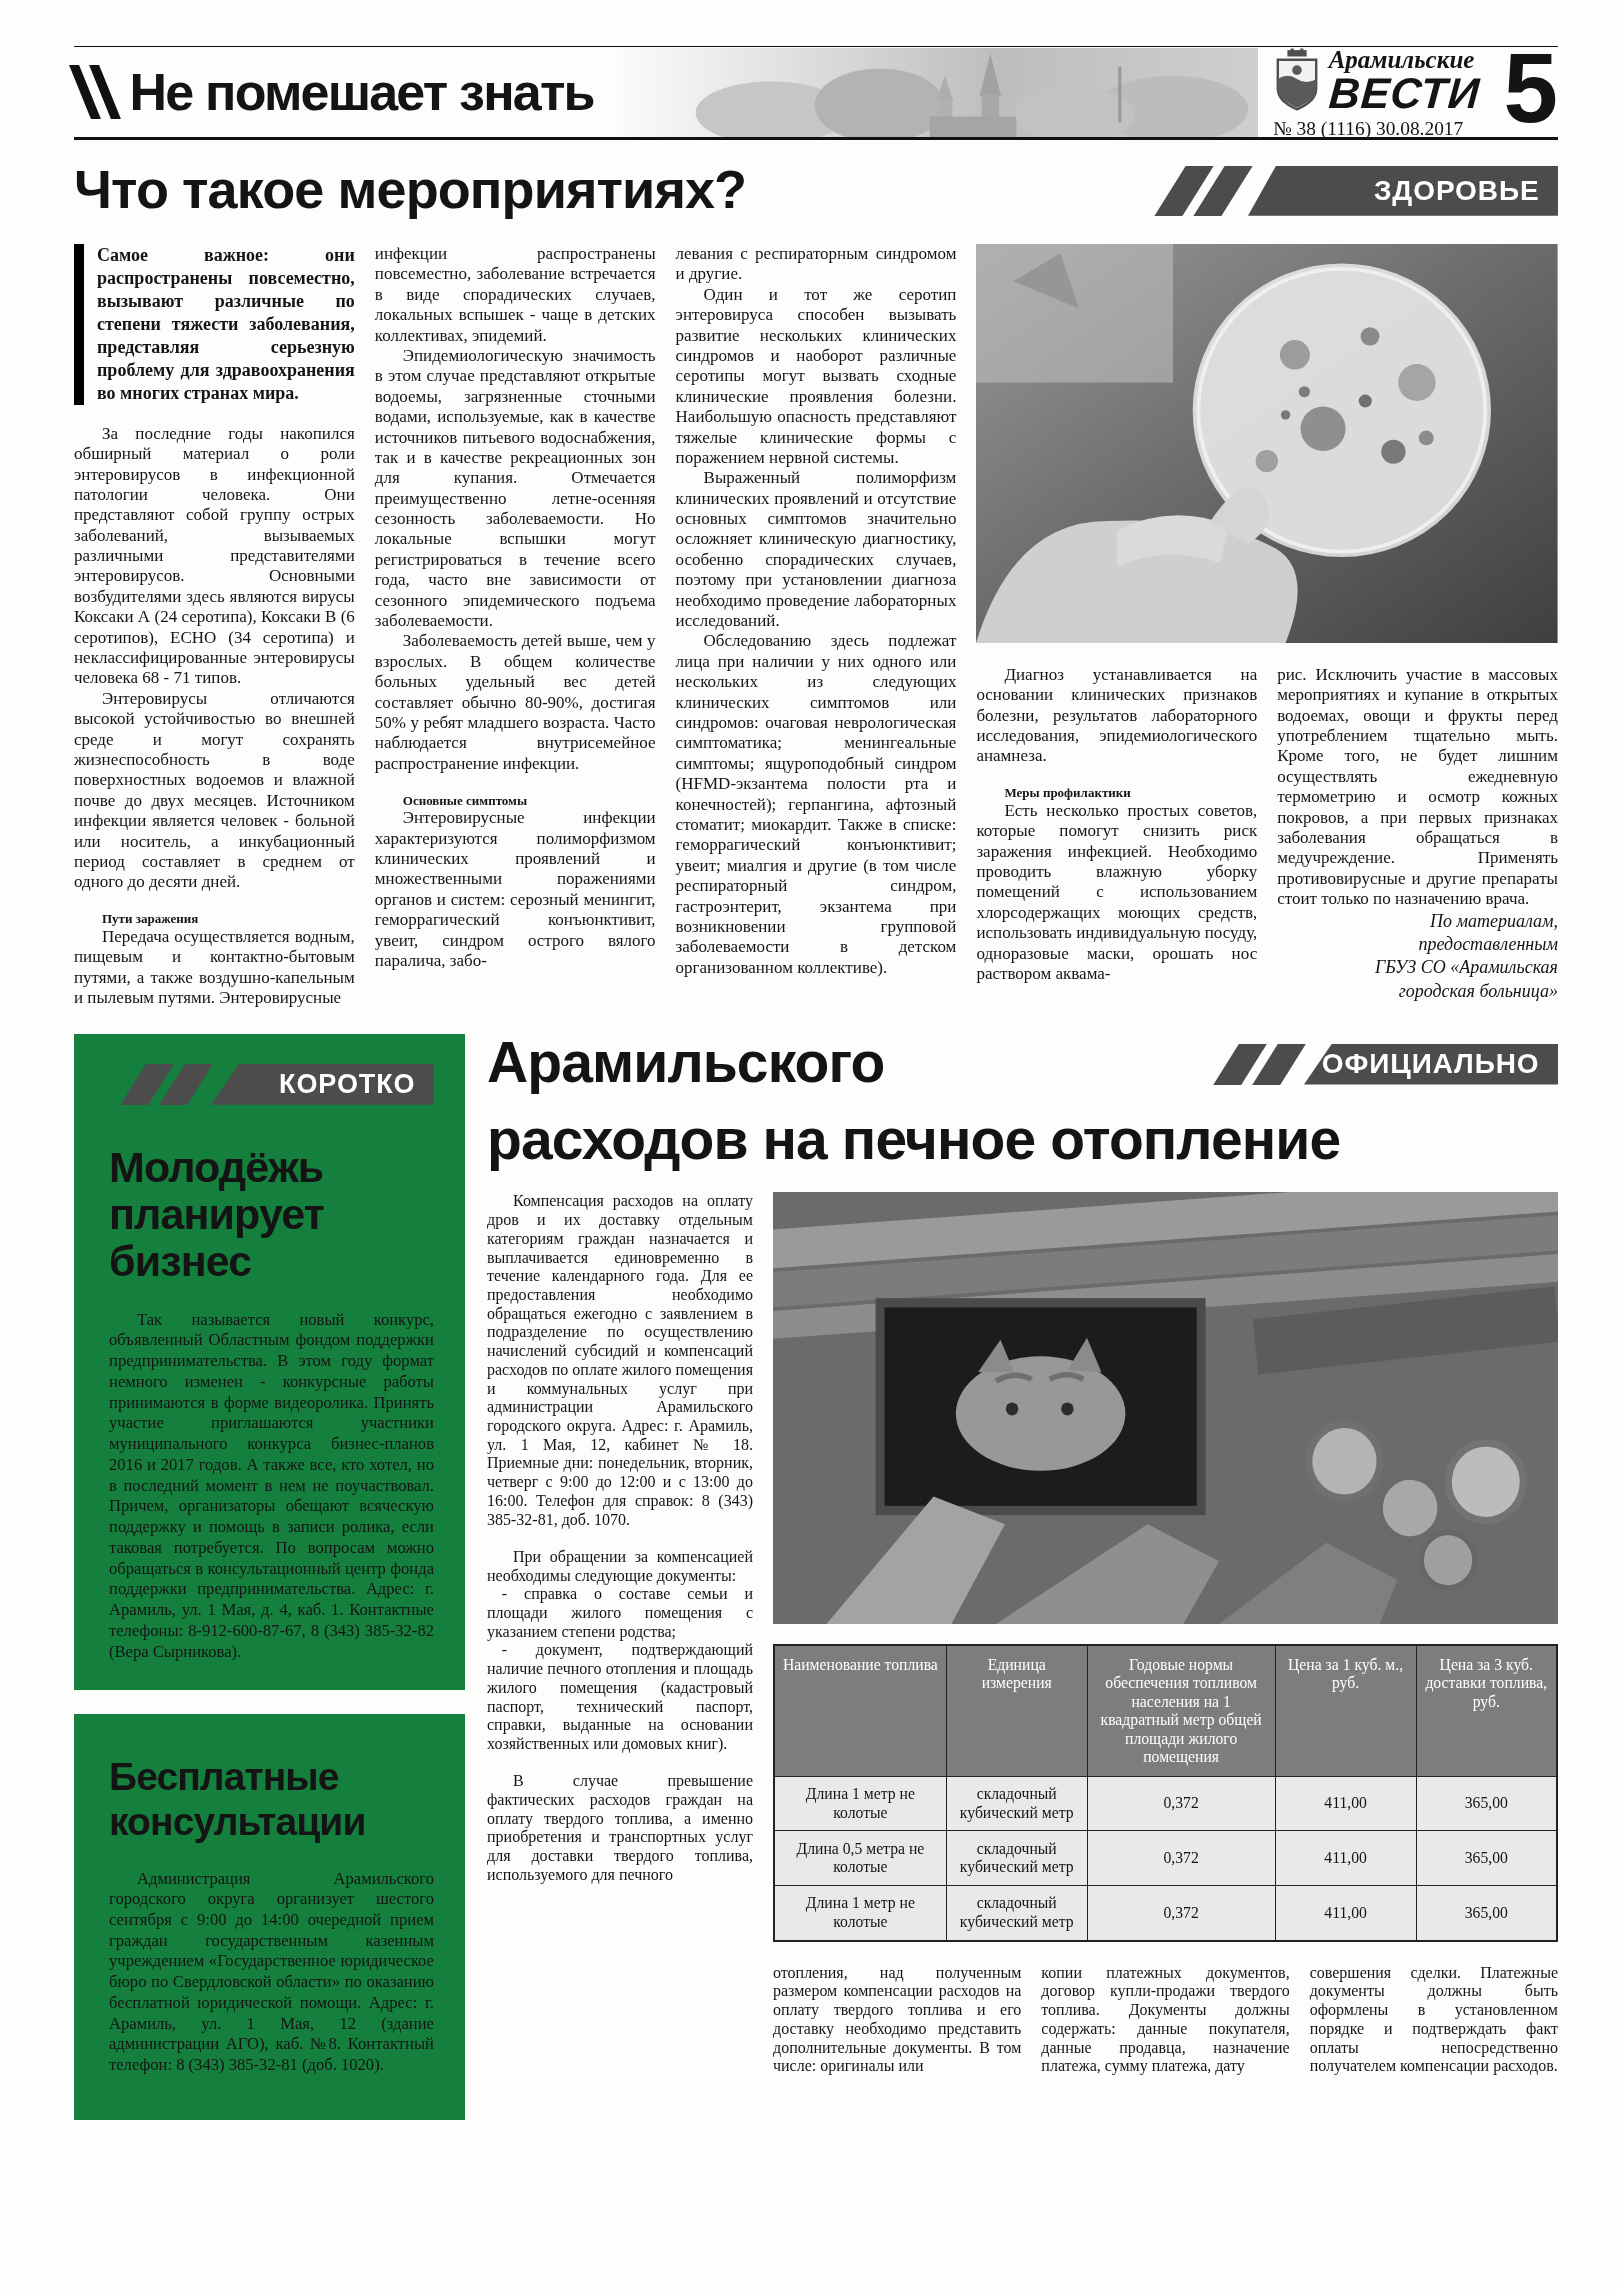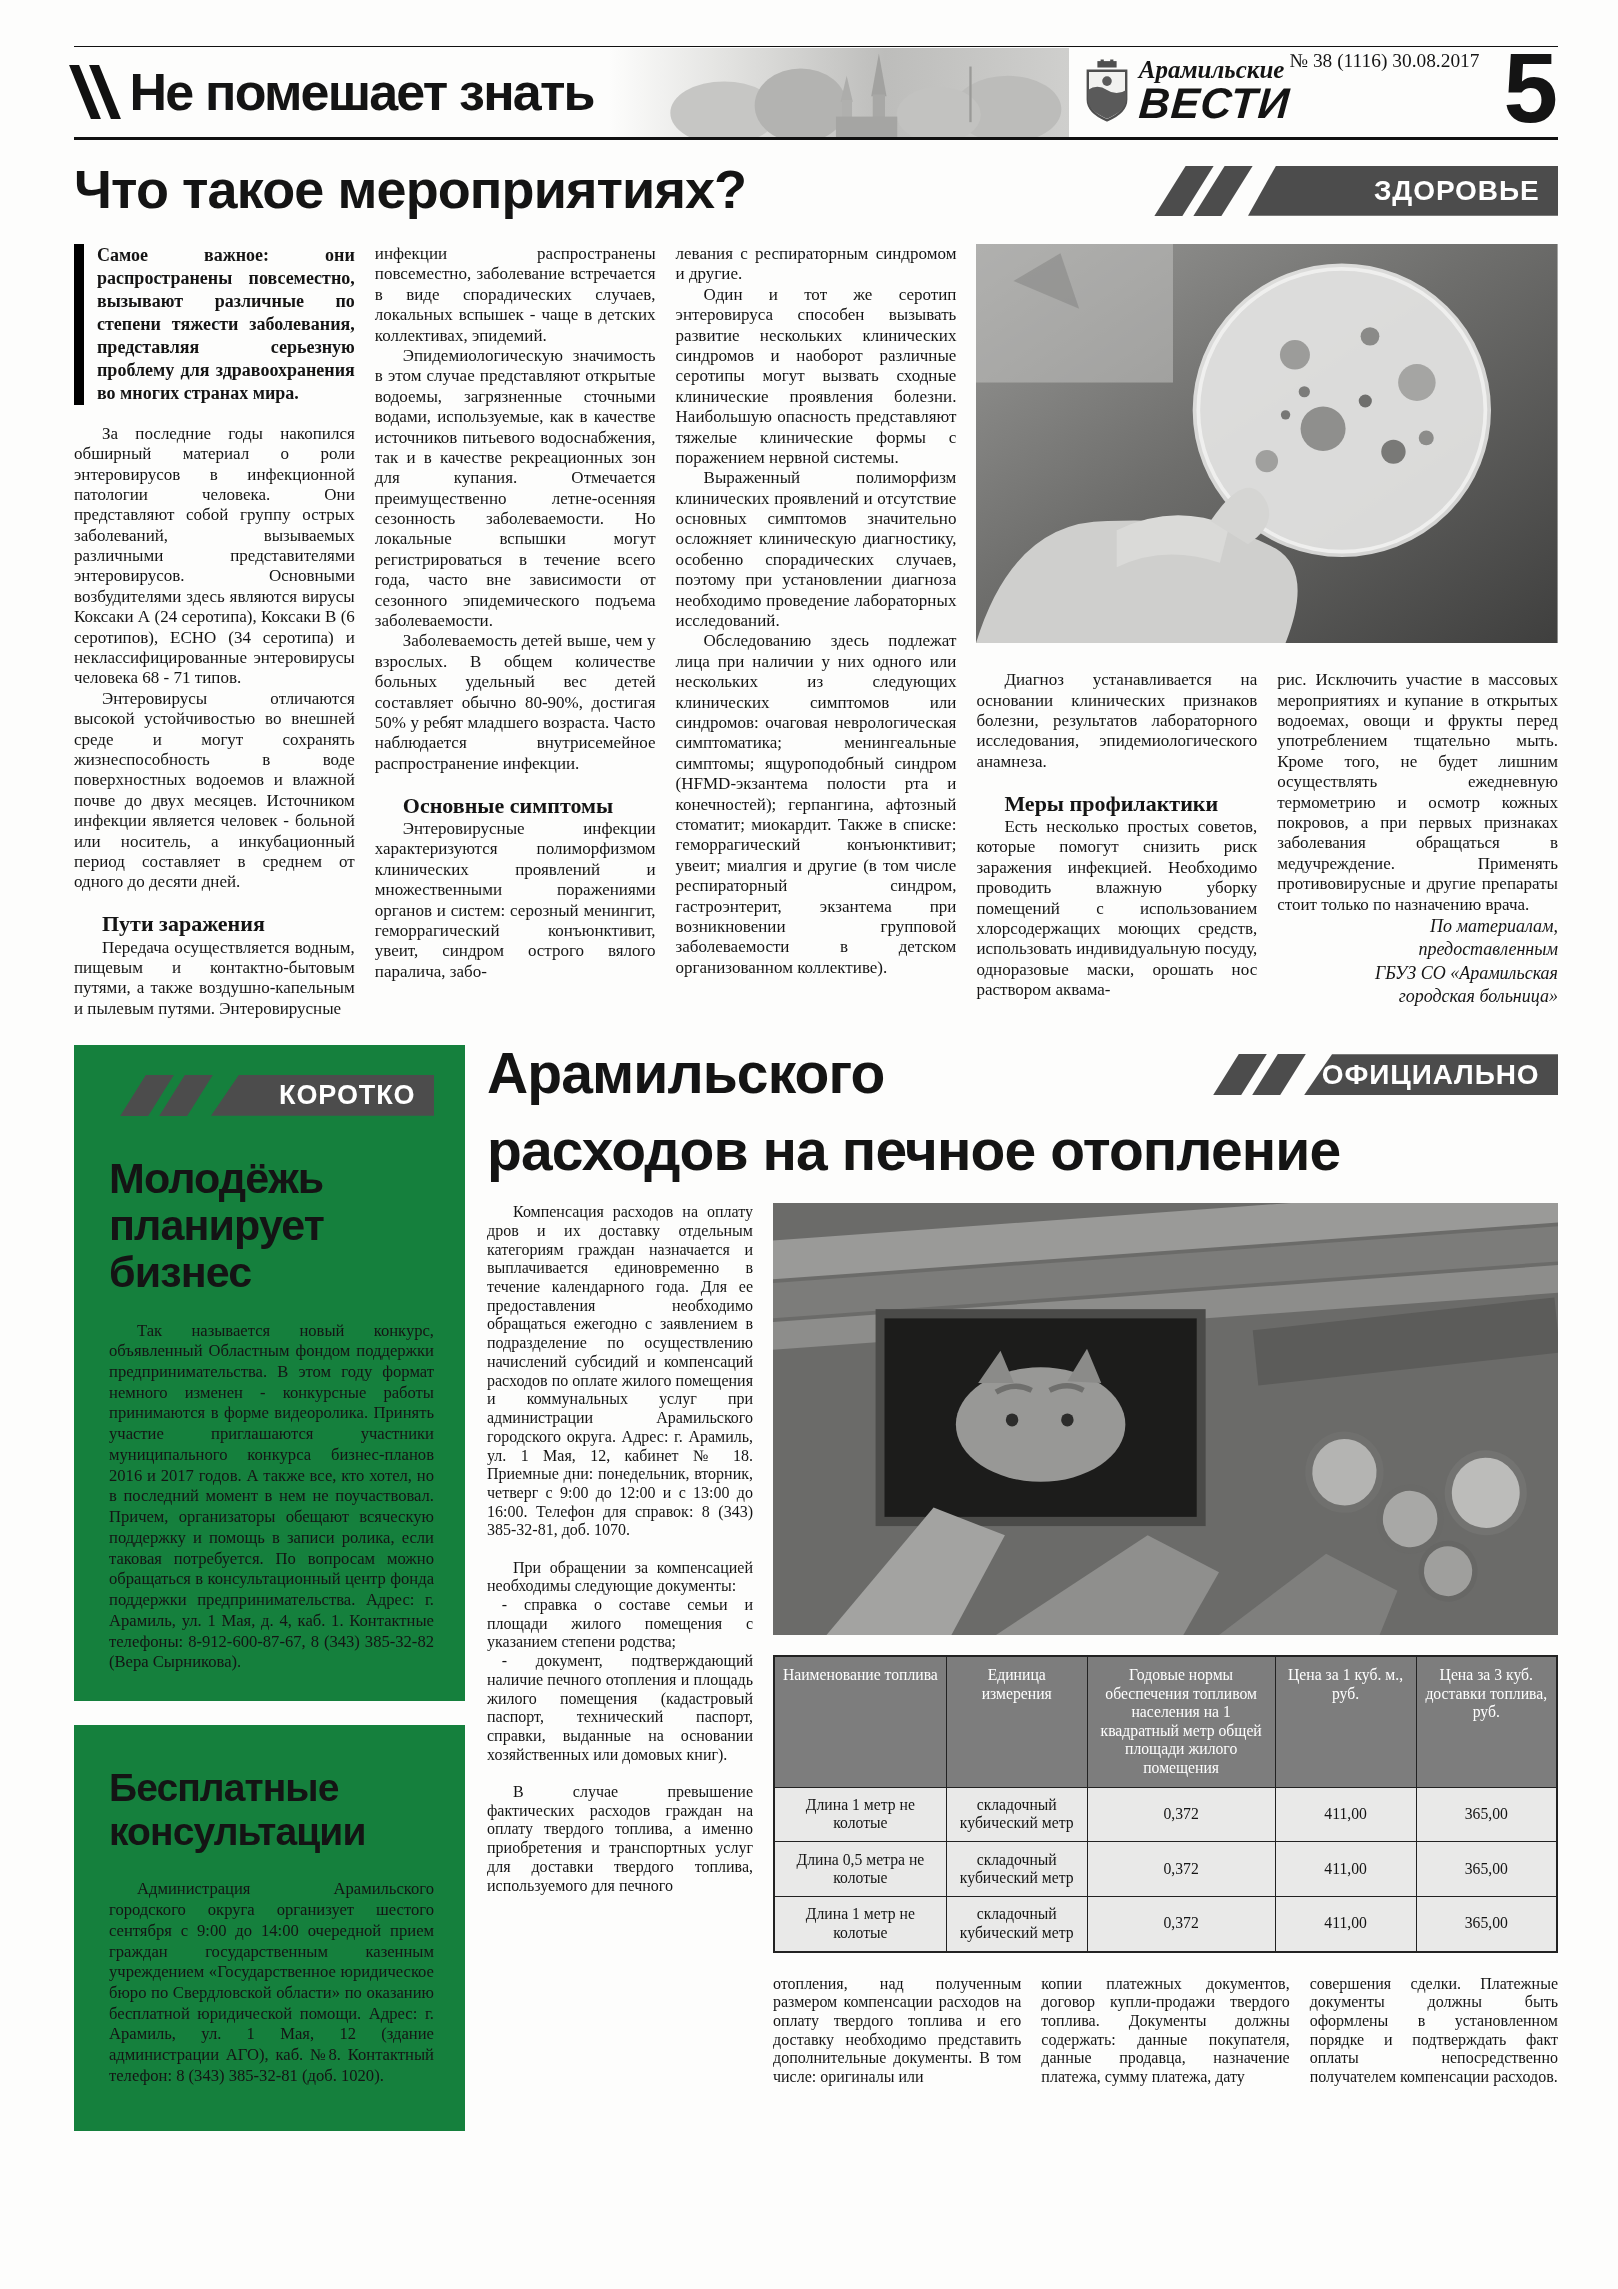--- a/index.html
+++ b/index.html
@@ -10,21 +10,21 @@
   
   .masthead{border-top:1.8px solid #111;border-bottom:3.7px solid #111;height:90px;
             display:flex;align-items:center;gap:14.8px;}
   .rubric-block{display:flex;align-items:center;flex:none;padding-left:5.5px;}
   .slashes{display:flex;gap:10px;margin-right:20px;}
   .slash{width:10px;height:54px;background:#111;transform:skewX(22deg);}
   .rubric-title{font-family:"Liberation Sans",sans-serif;font-weight:bold;font-size:52px;
                 letter-spacing:-1.8px;white-space:nowrap;}
   .mast-photo{flex:1;height:89px;min-width:277px;}
   .mast-photo svg{width:100%;height:100%;display:block;}
-  .brand-block{flex:none;display:flex;flex-direction:row;justify-content:space-between;height:89px;padding-bottom:1.8px;}
+  .brand-block{flex:none;display:flex;flex-direction:column;justify-content:space-between;height:89px;padding-bottom:1.8px;}
   .brand-row{display:flex;align-items:center;gap:7.4px;}
   .crest svg{width:48px;height:65px;display:block;}
   .brand-text{display:flex;flex-direction:column;line-height:1;}
   .brand-top{font-family:"Liberation Serif",serif;font-style:italic;font-weight:bold;font-size:25px;}
   .brand-bottom{font-family:"Liberation Sans",sans-serif;font-weight:bold;font-style:italic;
                 font-size:43px;letter-spacing:0.9px;transform:skewX(-4deg);}
   .issue-line{font-size:19.4px;margin-top:3.7px;white-space:nowrap;}
   .page-number{font-family:"Liberation Sans",sans-serif;font-weight:bold;font-size:98px;
                line-height:.85;align-self:flex-start;margin-left:9.2px;}
 
@@ -38,21 +38,21 @@
 
   
   .health{padding-top:22px;}
   .health-titlerow{display:flex;justify-content:space-between;align-items:flex-start;margin-bottom:28px;}
   .health-title{font-family:"Liberation Sans",sans-serif;font-weight:bold;font-size:54px;
                 letter-spacing:-0.9px;margin:0;line-height:1;}
   .health-badge{width:388px;flex:none;margin-top:3.7px;}
   .hcols{display:grid;grid-template-columns:repeat(5,1fr);column-gap:20px;
          font-size:17px;line-height:1.2;text-align:justify;}
   .hcols p{margin:0;text-indent:28px;}
-  .subhead{font-weight:bold;margin-top:18.5px !important;font-size:22px;}
+  .subhead{font-weight:bold;margin-top:18.5px !important;font-size:13px;}
   .lead-box{border-left:10px solid #000;padding-left:13px;font-weight:bold;font-size:18px;
             line-height:1.28;margin-bottom:18.5px;text-align:justify;font-family:Liberation Serif, serif;}
   .hcol1{grid-column:1;grid-row:1/3;}
   .hcol2{grid-column:2;grid-row:1/3;}
   .hcol3{grid-column:3;grid-row:1/3;}
   .petri{grid-column:4/6;grid-row:1;height:399px;margin-bottom:16.6px;}
   .petri svg{width:100%;height:100%;display:block;}
   .hcol4{grid-column:4;grid-row:2;}
   .hcol5{grid-column:5;grid-row:2;}
   .credit{font-style:italic;text-align:right;white-space:pre-line;margin-top:31px;font-size:18px;

